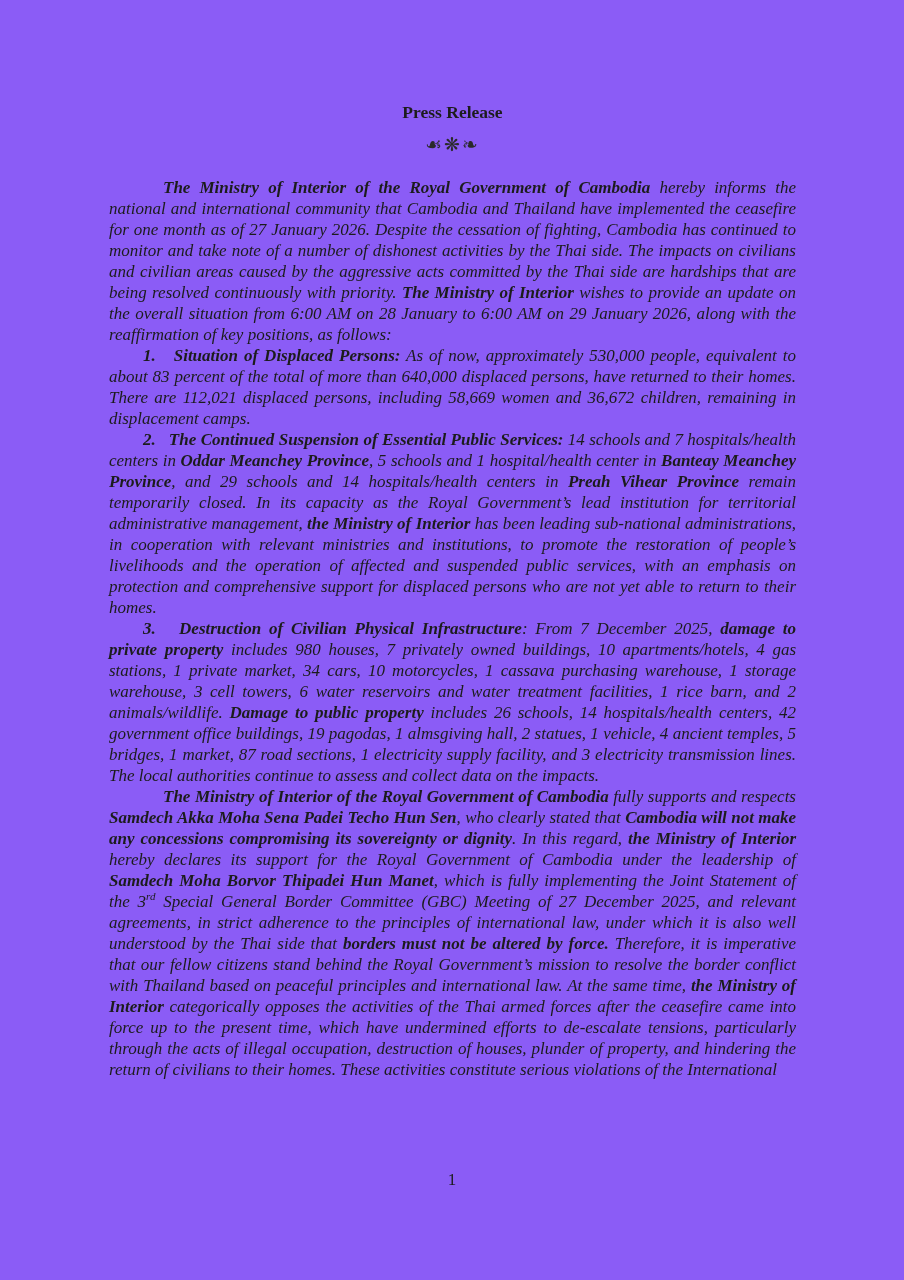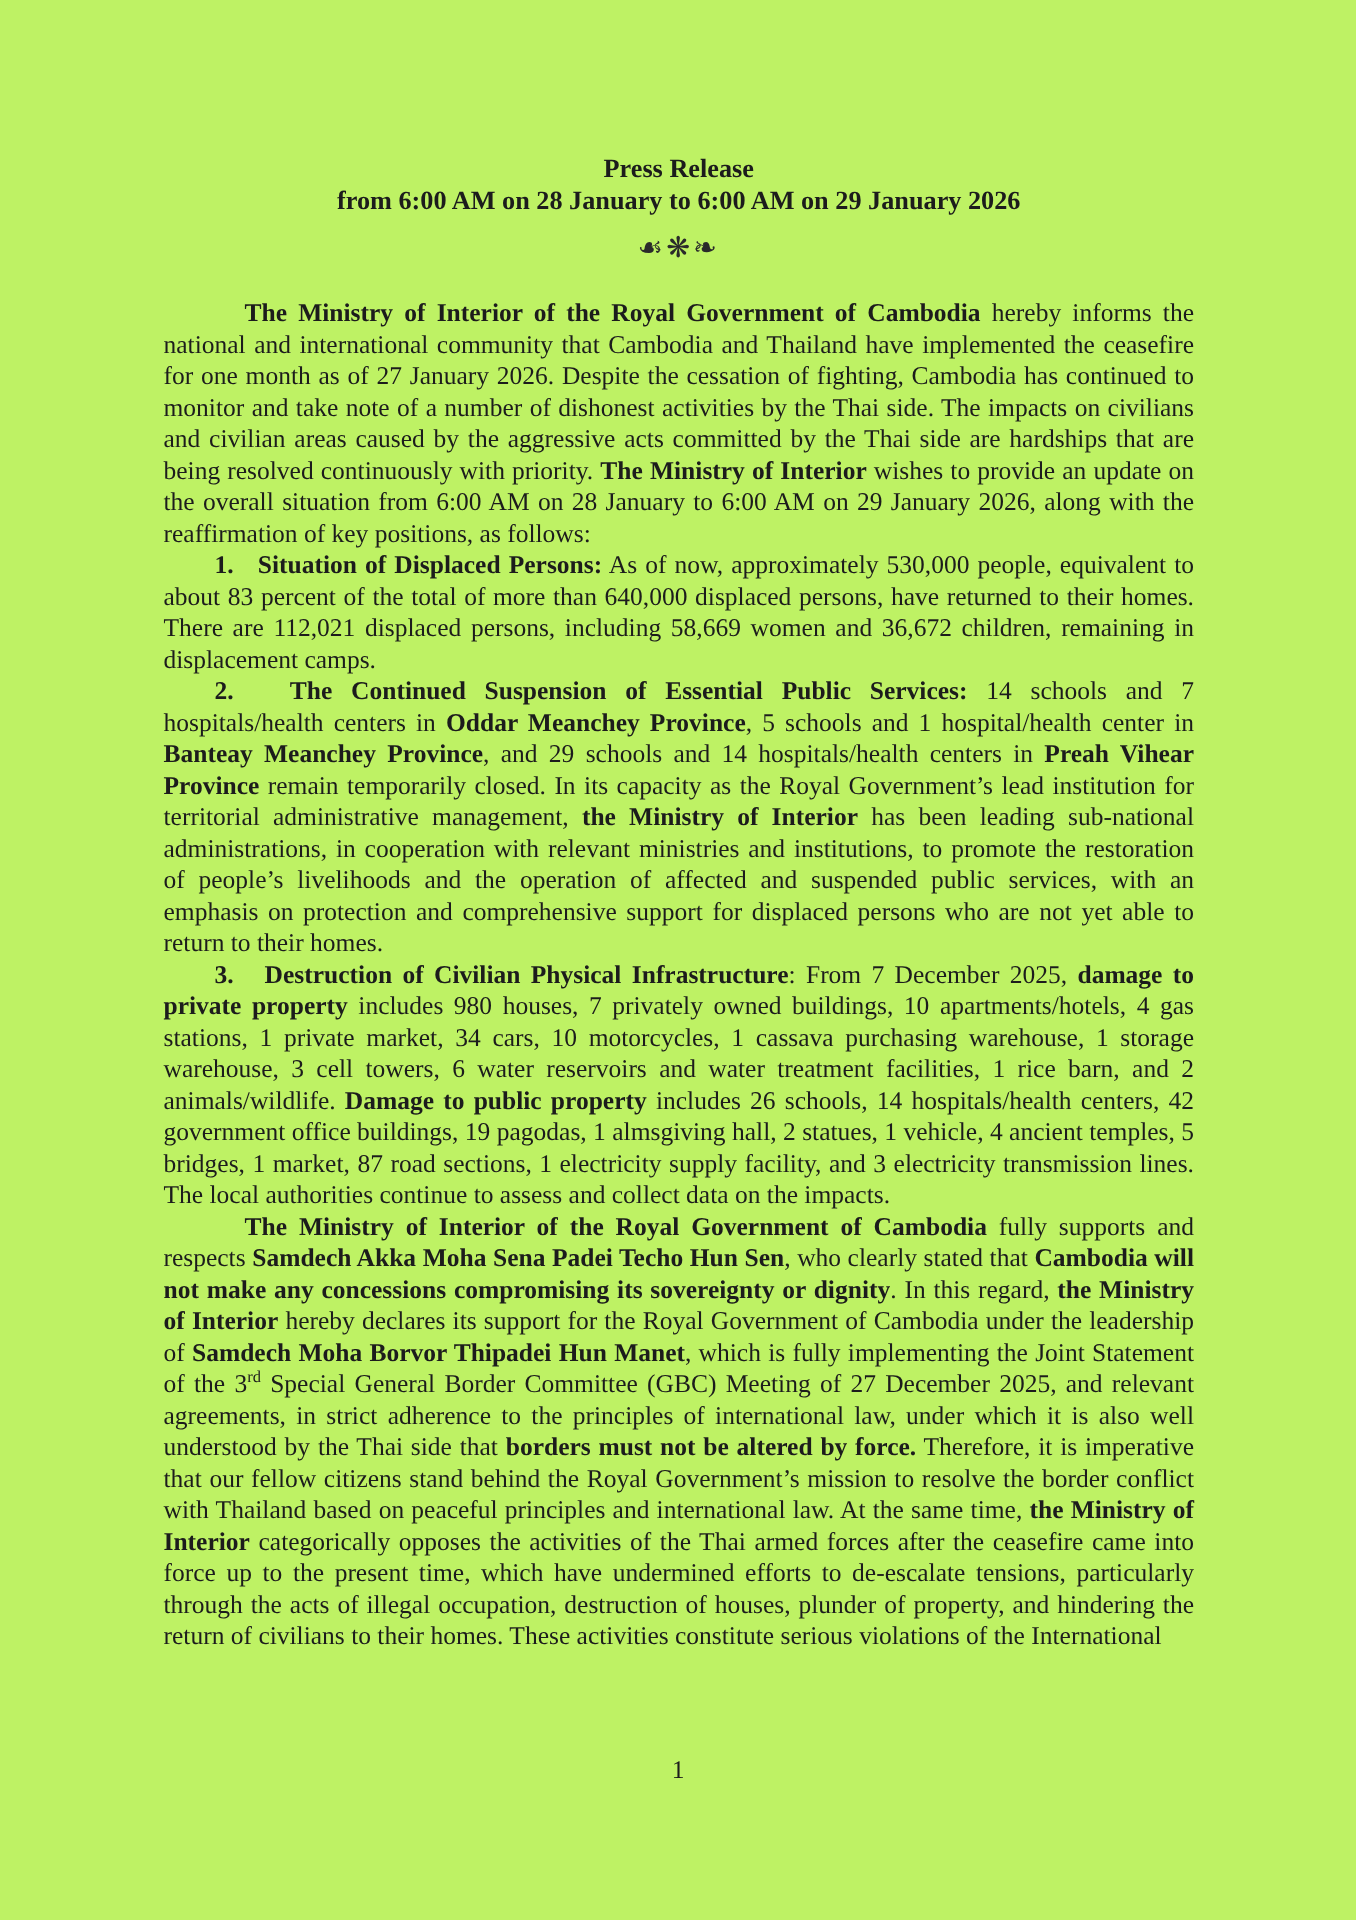--- a/index.html
+++ b/index.html
@@ -1,21 +1,21 @@
 <!DOCTYPE html>
 <html><head>
 <meta charset="utf-8">
 <style>
   html, body { margin: 0; padding: 0; background: #ffffff; }
   .page {
     position: relative;
     width: 904px;
     height: 1280px;
     margin: 0 auto;
-    background: #bef264;
+    background: #8b5cf6;
     color: #1c1c1c;
     font-family: "Liberation Serif", serif;
     box-sizing: border-box;
     padding: 102px 108px 0 109px;
     overflow: hidden;
   }
   .title-block {
     text-align: center;
     font-weight: bold;
     font-size: 17.5px;
@@ -28,20 +28,21 @@
     line-height: 22px;
     margin-top: 10px;
     letter-spacing: 2px;
     color: #2a2a2a;
   }
   .doc-body {
     margin-top: 22px;
     font-size: 17px;
     line-height: 21px;
     text-align: justify;
+    font-style: italic;
   }
   .doc-body p { margin: 0; }
   .para.body-indent { text-indent: 54px; }
   .para.numbered   { text-indent: 34px; }
   .doc-body sup {
     font-size: 11px;
     line-height: 0;
     vertical-align: super;
   }
   .page-number {
@@ -54,21 +55,20 @@
     color: #1c1c1c;
   }
 </style>
 </head>
 <body>
 
 <div class="page">
 
   <div class="title-block">
     <div>Press Release</div>
-    <div>from 6:00 AM on 28 January to 6:00 AM on 29 January 2026</div>
   </div>
 
   <div class="ornament">☙❋❧</div>
 
   <div class="doc-body">
       <p class="para body-indent"><b>The Ministry of Interior of the Royal Government of Cambodia</b><span> hereby informs the national and international community that Cambodia and Thailand have implemented the ceasefire for one month as of 27 January 2026. Despite the cessation of fighting, Cambodia has continued to monitor and take note of a number of dishonest activities by the Thai side. The impacts on civilians and civilian areas caused by the aggressive acts committed by the Thai side are hardships that are being resolved continuously with priority. </span><b>The Ministry of Interior</b><span> wishes to provide an update on the overall situation from 6:00 AM on 28 January to 6:00 AM on 29 January 2026, along with the reaffirmation of key positions, as follows:</span></p>
       <p class="para numbered"><b>1.&nbsp;&nbsp;&nbsp;Situation of Displaced Persons:</b><span> As of now, approximately 530,000 people, equivalent to about 83 percent of the total of more than 640,000 displaced persons, have returned to their homes. There are 112,021 displaced persons, including 58,669 women and 36,672 children, remaining in displacement camps.</span></p>
       <p class="para numbered"><b>2.&nbsp;&nbsp;&nbsp;The Continued Suspension of Essential Public Services:</b><span> 14 schools and 7 hospitals/health centers in </span><b>Oddar Meanchey Province</b><span>, 5 schools and 1 hospital/health center in </span><b>Banteay Meanchey Province</b><span>, and 29 schools and 14 hospitals/health centers in </span><b>Preah Vihear Province</b><span> remain temporarily closed. In its capacity as the Royal Government’s lead institution for territorial administrative management, </span><b>the Ministry of Interior</b><span> has been leading sub-national administrations, in cooperation with relevant ministries and institutions, to promote the restoration of people’s livelihoods and the operation of affected and suspended public services, with an emphasis on protection and comprehensive support for displaced persons who are not yet able to return to their homes.</span></p>
       <p class="para numbered"><b>3.&nbsp;&nbsp;&nbsp;Destruction of Civilian Physical Infrastructure</b><span>: From 7 December 2025, </span><b>damage to private property</b><span> includes 980 houses, 7 privately owned buildings, 10 apartments/hotels, 4 gas stations, 1 private market, 34 cars, 10 motorcycles, 1 cassava purchasing warehouse, 1 storage warehouse, 3 cell towers, 6 water reservoirs and water treatment facilities, 1 rice barn, and 2 animals/wildlife. </span><b>Damage to public property</b><span> includes 26 schools, 14 hospitals/health centers, 42 government office buildings, 19 pagodas, 1 almsgiving hall, 2 statues, 1 vehicle, 4 ancient temples, 5 bridges, 1 market, 87 road sections, 1 electricity supply facility, and 3 electricity transmission lines. The local authorities continue to assess and collect data on the impacts.</span></p>
       <p class="para body-indent"><b>The Ministry of Interior of the Royal Government of Cambodia</b><span> fully supports and respects </span><b>Samdech Akka Moha Sena Padei Techo Hun Sen</b><span>, who clearly stated that </span><b>Cambodia will not make any concessions compromising its sovereignty or dignity</b><span>. In this regard, </span><b>the Ministry of Interior</b><span> hereby declares its support for the Royal Government of Cambodia under the leadership of </span><b>Samdech Moha Borvor Thipadei Hun Manet</b><span>, which is fully implementing the Joint Statement of the 3</span><sup>rd</sup><span> Special General Border Committee (GBC) Meeting of 27 December 2025, and relevant agreements, in strict adherence to the principles of international law, under which it is also well understood by the Thai side that </span><b>borders must not be altered by force.</b><span> Therefore, it is imperative that our fellow citizens stand behind the Royal Government’s mission to resolve the border conflict with Thailand based on peaceful principles and international law. At the same time, </span><b>the Ministry of Interior</b><span> categorically opposes the activities of the Thai armed forces after the ceasefire came into force up to the present time, which have undermined efforts to de-escalate tensions, particularly through the acts of illegal occupation, destruction of houses, plunder of property, and hindering the return of civilians to their homes. These activities constitute serious violations of the International</span></p>

